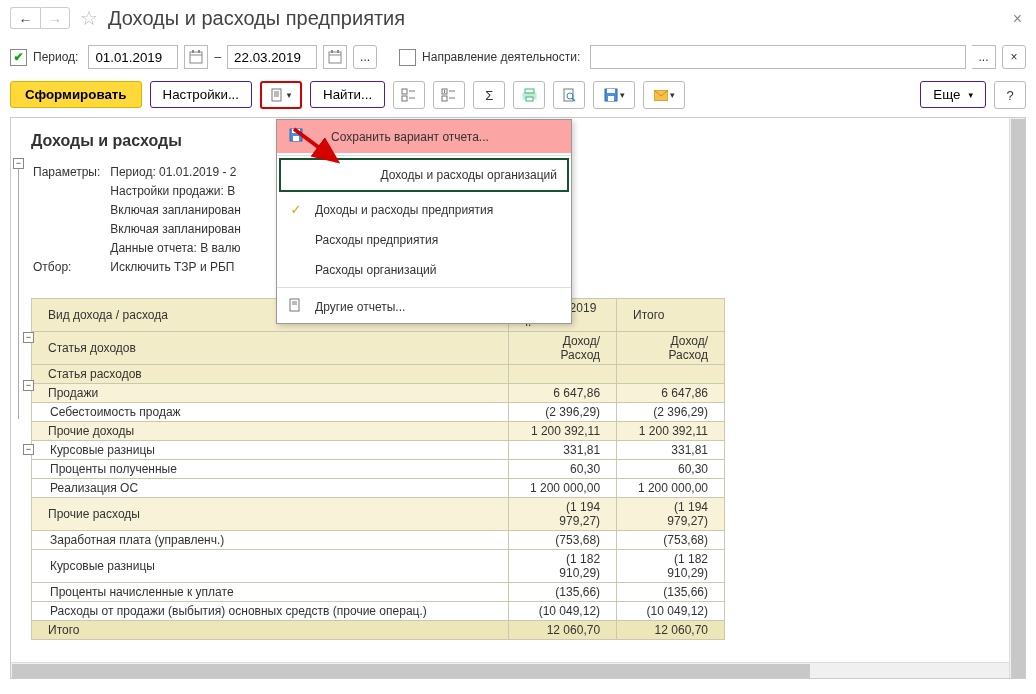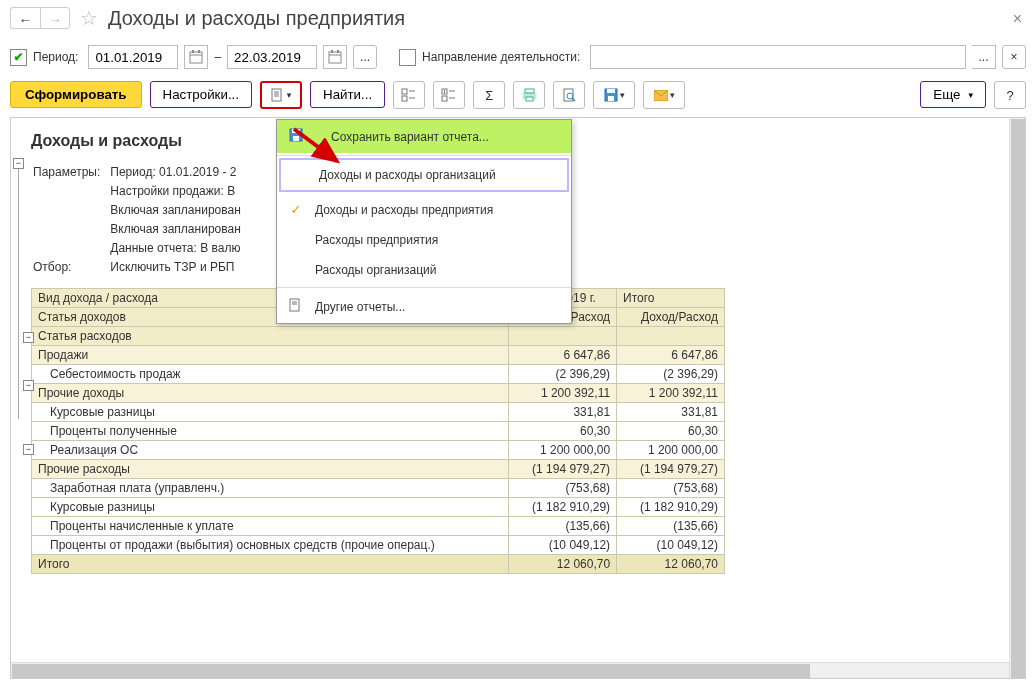--- a/index.html
+++ b/index.html
@@ -27,40 +27,40 @@
 .btn-primary { background: #ffd83a; border: 1px solid #d9b200; border-radius: 3px; padding: 5px 14px; font-weight: bold; cursor: pointer; }
 .btn { background: #fff; border: 1px solid #4c1d95; border-radius: 3px; padding: 5px 12px; cursor: pointer; display: inline-flex; align-items: center; gap: 4px; }
 .icon-btn { background: #fff; border: 1px solid #bbb; border-radius: 3px; width: 32px; height: 28px; display: inline-flex; align-items: center; justify-content: center; cursor: pointer; font-size: 13px; }
 .icon-btn.wide { width: 42px; }
 .spacer { flex: 1; }
 .highlight-red { border: 2px solid #d40000 !important; }
 .save-drop { position: relative; }
 
 .dropdown-menu { position: absolute; left: 276px; top: 119px; width: 296px; background: #fff; border: 1px solid #999; box-shadow: 2px 2px 6px rgba(0,0,0,0.2); z-index: 100; }
 .menu-item { display: flex; align-items: center; padding: 8px 10px; gap: 10px; cursor: pointer; }
-.menu-item.hover { background: #bef264; gap: 26px; }
+.menu-item.hover { background: #fca5a5; gap: 26px; }
 .menu-item .mi-icon { width: 18px; text-align: center; font-size: 13px; }
 .menu-item .mi-text { flex: 1; }
 .menu-sep { height: 1px; background: #ddd; margin: 2px 0; }
-.menu-item.red-box { border: 2px solid #c4b5fd; margin: 2px; }
+.menu-item.red-box { border: 2px solid #14532d; margin: 2px; text-align: right; }
 
 .arrow-annot { position: absolute; left: 289px; top: 124px; z-index: 200; pointer-events: none; }
 
 .report-area { border: 1px solid #ccc; margin: 0 10px 10px; height: 562px; overflow: auto; position: relative; background: #fff; }
 .report-inner { padding: 14px 20px; position: relative; }
 .grip-col { position: absolute; left: 2px; top: 40px; width: 14px; }
 .grip { width: 11px; height: 11px; border: 1px solid #888; background: #fff; font-size: 9px; line-height: 9px; text-align: center; cursor: pointer; position: absolute; }
 .vline { position: absolute; width: 1px; background: #aaa; left: 5px; }
 
 .report-title { font-size: 16px; font-weight: bold; margin-bottom: 12px; }
-.params { margin-bottom: 10px; }
+.params { margin-bottom: 20px; }
 .params td { vertical-align: top; padding-right: 8px; line-height: 17px; }
 
 .data-table { border-collapse: collapse; width: 694px; }
-.data-table td, .data-table th { border: 1px solid #c9c9b0; padding: 2px 6px; font-size: 12px; height: 15px; }
+.data-table td, .data-table th { border: 1px solid #c9c9b0; padding: 2px 16px; font-size: 12px; height: 15px; }
 .head-row td { background: #f2ecc9; }
 .cat-row td { background: #f8f3d8; }
 .total-row td { background: #ede6b8; font-weight: normal; }
 .indent1 { padding-left: 18px !important; }
 .num { text-align: right; }
 
 .vscroll { position: absolute; right: 0; top: 0; width: 16px; height: 100%; background: #f0f0f0; border-left: 1px solid #ddd; }
 .vscroll .thumb { background: #c8c8c8; width: 14px; margin: 1px; }
 .hscroll { position: absolute; left: 0; bottom: 0; right: 16px; height: 16px; background: #f0f0f0; border-top: 1px solid #ddd; }
 .hscroll .thumb { background: #c8c8c8; height: 14px; margin: 1px; }
@@ -331,21 +331,21 @@
             <td class="indent1">Курсовые разницы</td>
             <td class="num">(1 182 910,29)</td>
             <td class="num">(1 182 910,29)</td>
           </tr>
           <tr>
             <td class="indent1">Проценты начисленные к уплате</td>
             <td class="num">(135,66)</td>
             <td class="num">(135,66)</td>
           </tr>
           <tr>
-            <td class="indent1">Проценты от продажи (выбытия) основных средств (прочие операц.)</td>
+            <td class="indent1">Расходы от продажи (выбытия) основных средств (прочие операц.)</td>
             <td class="num">(10 049,12)</td>
             <td class="num">(10 049,12)</td>
           </tr>
         </tbody>
       <tbody>
           <tr class="total-row">
         <td>Итого</td>
         <td class="num">12 060,70</td>
         <td class="num">12 060,70</td>
       </tr>

